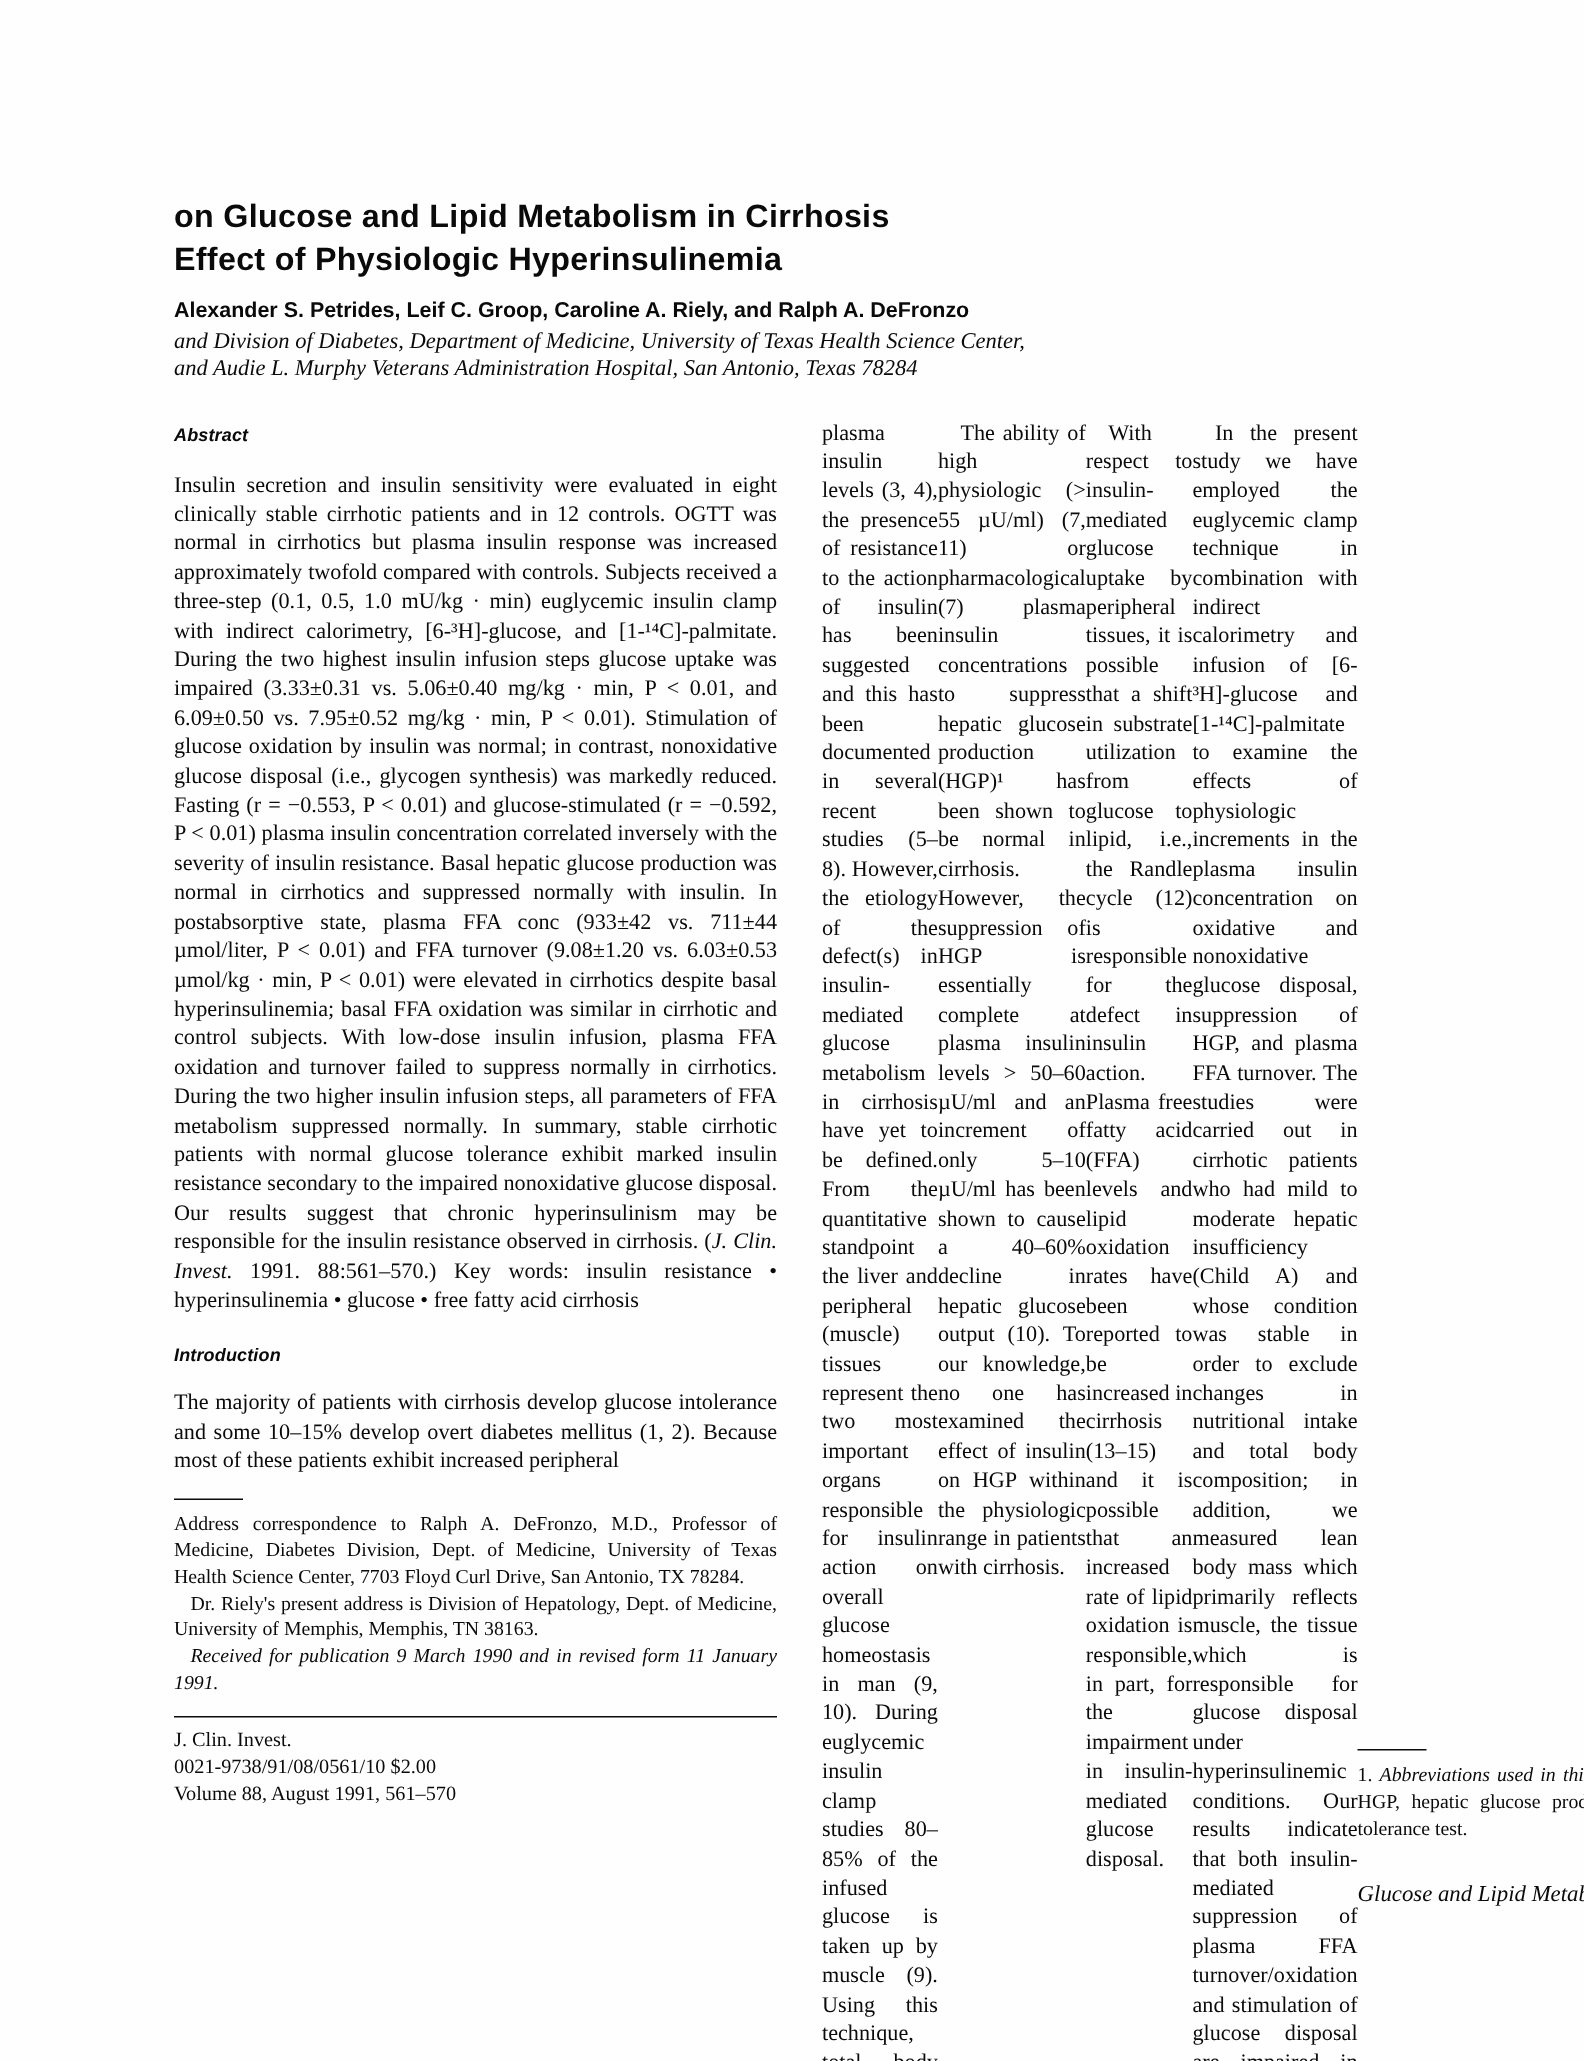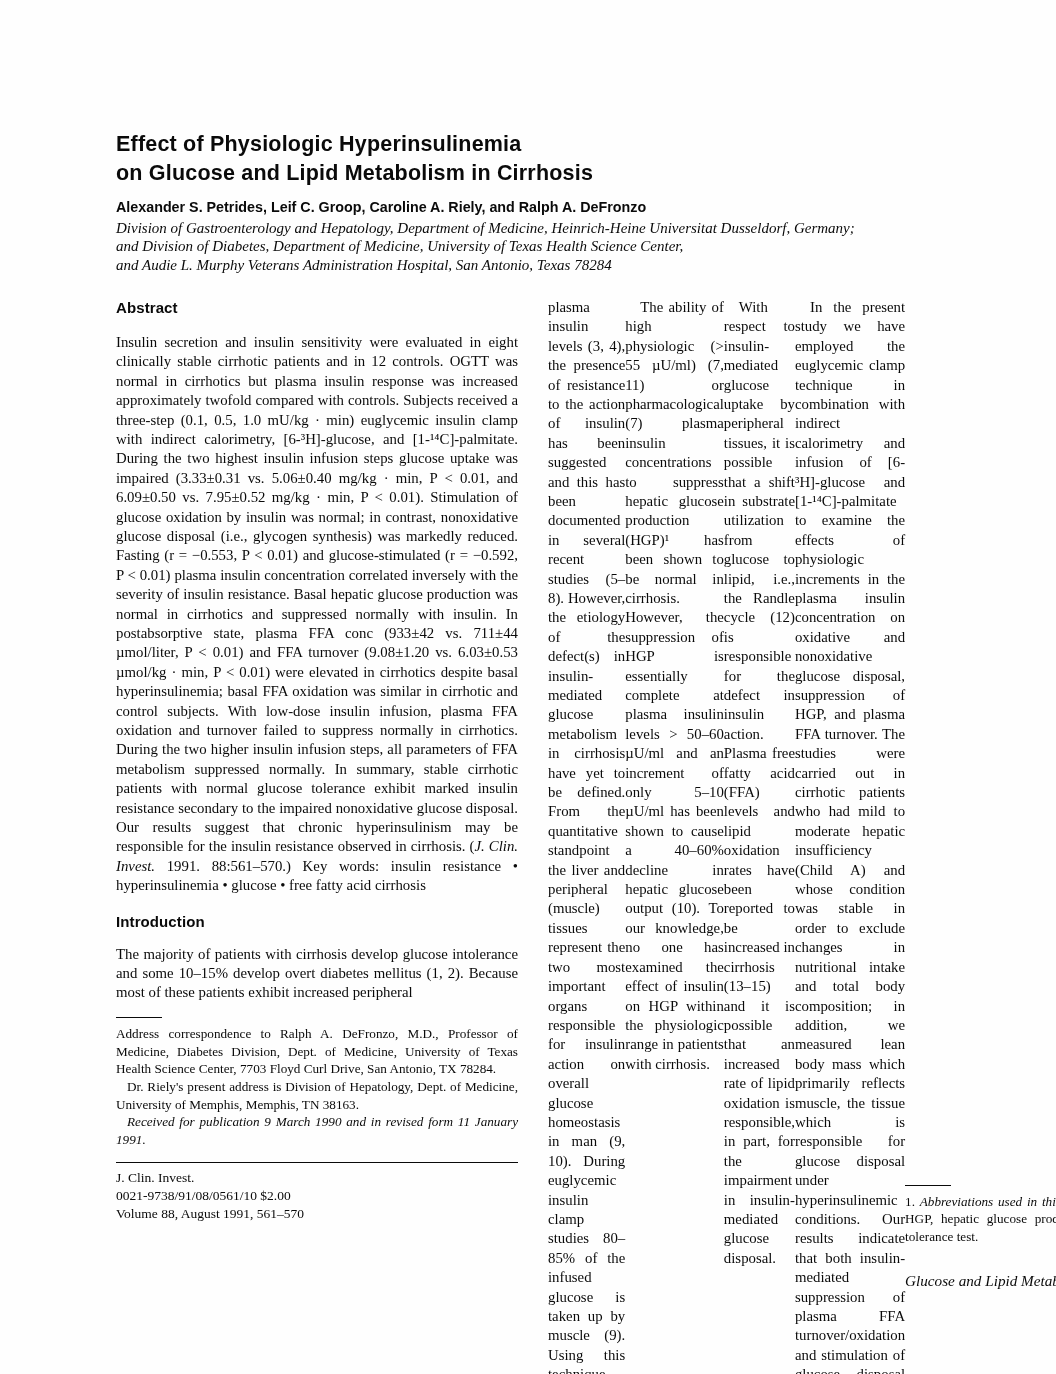--- a/index.html
+++ b/index.html
@@ -43,25 +43,26 @@
   .columns {
     display: flex;
     gap: 30px;
     margin-top: 24px;
     height: 992px;
   }
   .col-left  { width: 402px; display: flex; flex-direction: column; }
   .col-right { width: 406px; display: flex; flex-direction: row; }
   h2.section-heading {
     font-family: "Liberation Sans", sans-serif;
-    font-size: 15px;
+    font-size: 12px;
     font-weight: bold;
     line-height: 20px;
     margin: 0 0 15px 0;
     letter-spacing: 0.1px;
+    font-style: italic;
   }
   h2.intro-heading { margin-top: 16px; margin-bottom: 13px; }
   .body-text {
     font-size: 14.8px;
     line-height: 19.4px;
     text-align: justify;
     margin: 0;
   }
   .abstract-body { font-weight: normal; }
   .para { margin: 0; }
@@ -109,28 +110,27 @@
     text-align: right;
   }
 </style>
 </head>
 <body>
 
 <div class="page">
   <div class="content">
 
     <div class="article-title">
+      <div>on Glucose and Lipid Metabolism in Cirrhosis</div>
       <div>Effect of Physiologic Hyperinsulinemia</div>
-      <div>on Glucose and Lipid Metabolism in Cirrhosis</div>
     </div>
 
     <div class="authors">Alexander S. Petrides, Leif C. Groop, Caroline A. Riely, and Ralph A. DeFronzo</div>
 
     <div class="affiliations">
-      <div>Division of Gastroenterology and Hepatology, Department of Medicine, Heinrich-Heine Universitat Dusseldorf, Germany;</div>
       <div>and Division of Diabetes, Department of Medicine, University of Texas Health Science Center,</div>
       <div>and Audie L. Murphy Veterans Administration Hospital, San Antonio, Texas 78284</div>
     </div>
 
     <div class="columns">
 
       <div class="col-left">
         <h2 class="section-heading">Abstract</h2>
         <p class="body-text abstract-body"><span>Insulin secretion and insulin sensitivity were evaluated in eight clinically stable cirrhotic patients and in 12 controls. OGTT was normal in cirrhotics but plasma insulin response was increased approximately twofold compared with controls. Subjects received a three-step (0.1, 0.5, 1.0 mU/kg · min) euglycemic insulin clamp with indirect calorimetry, [6-³H]-glucose, and [1-¹⁴C]-palmitate. During the two highest insulin infusion steps glucose uptake was impaired (3.33±0.31 vs. 5.06±0.40 mg/kg · min, P &lt; 0.01, and 6.09±0.50 vs. 7.95±0.52 mg/kg · min, P &lt; 0.01). Stimulation of glucose oxidation by insulin was normal; in contrast, nonoxidative glucose disposal (i.e., glycogen synthesis) was markedly reduced. Fasting (r = −0.553, P &lt; 0.01) and glucose-stimulated (r = −0.592, P &lt; 0.01) plasma insulin concentration correlated inversely with the severity of insulin resistance. Basal hepatic glucose production was normal in cirrhotics and suppressed normally with insulin. In postabsorptive state, plasma FFA conc (933±42 vs. 711±44 µmol/liter, P &lt; 0.01) and FFA turnover (9.08±1.20 vs. 6.03±0.53 µmol/kg · min, P &lt; 0.01) were elevated in cirrhotics despite basal hyperinsulinemia; basal FFA oxidation was similar in cirrhotic and control subjects. With low-dose insulin infusion, plasma FFA oxidation and turnover failed to suppress normally in cirrhotics. During the two higher insulin infusion steps, all parameters of FFA metabolism suppressed normally. In summary, stable cirrhotic patients with normal glucose tolerance exhibit marked insulin resistance secondary to the impaired nonoxidative glucose disposal. Our results suggest that chronic hyperinsulinism may be responsible for the insulin resistance observed in cirrhosis. (</span><span class="i">J. Clin. Invest.</span><span> 1991. 88:561–570.) Key words: insulin resistance • hyperinsulinemia • glucose • free fatty acid cirrhosis</span></p>
 

